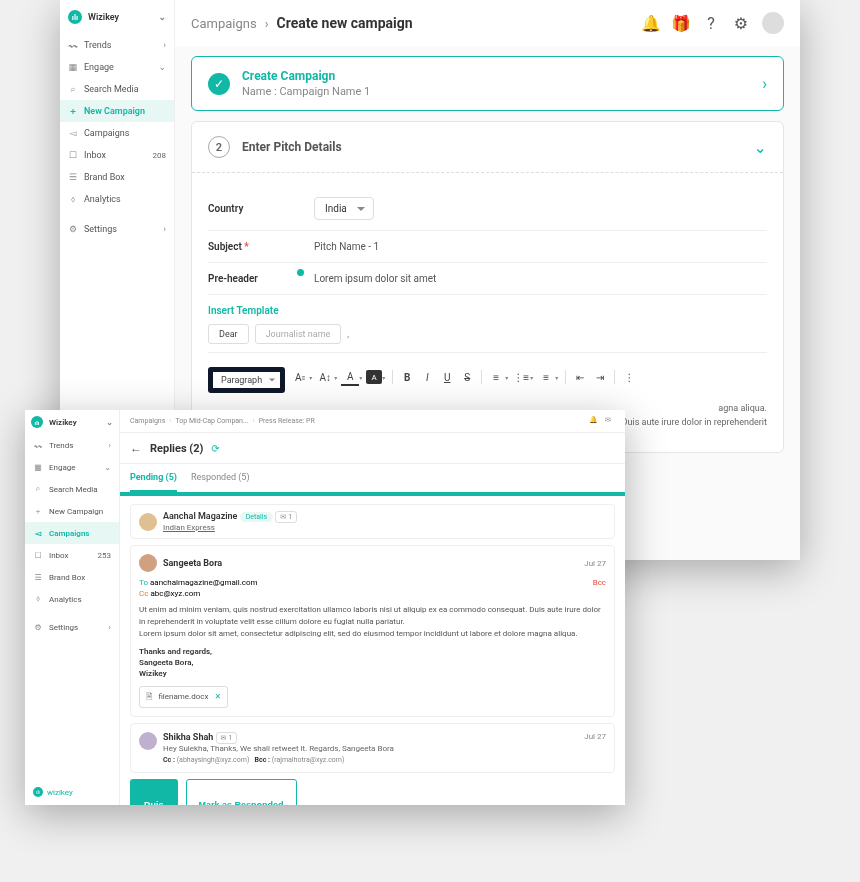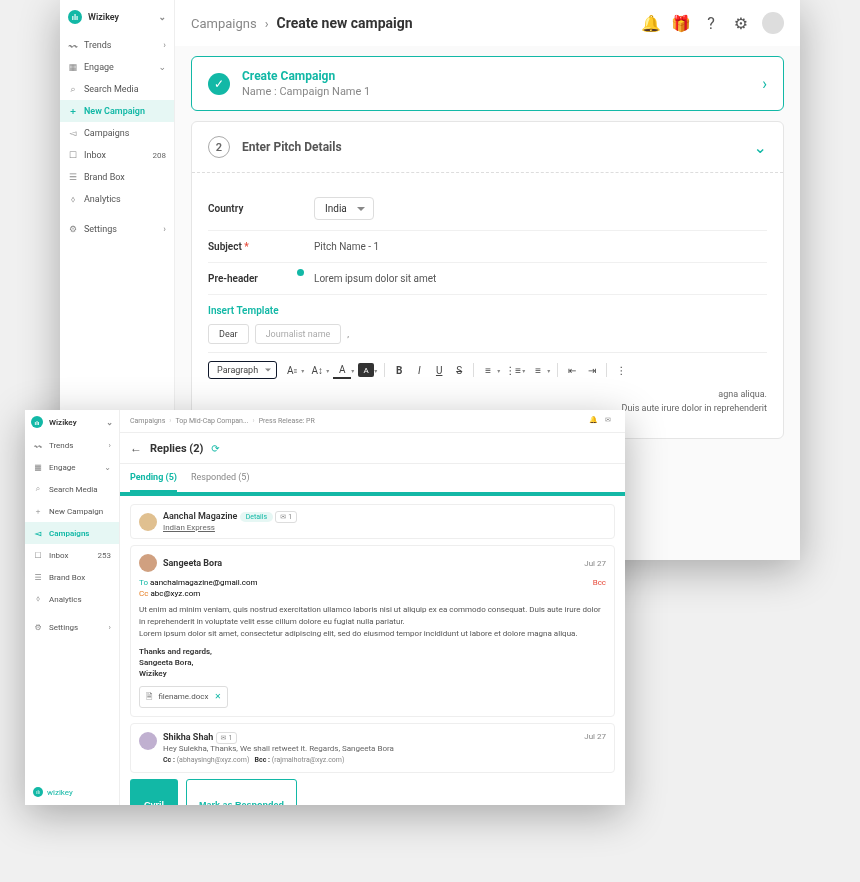--- a/index.html
+++ b/index.html
@@ -55,21 +55,21 @@
 .select::after { content: ''; border-left: 4px solid transparent; border-right: 4px solid transparent; border-top: 4px solid #888; position: absolute; right: 8px; }
 .form-value { color: #555; font-size: 10px; }
 
 .insert-template { color: #12b8a6; font-weight: 600; font-size: 10px; margin: 10px 0 8px; display: inline-block; }
 .editor-pills { display: flex; gap: 6px; margin-bottom: 8px; }
 .pill { border: 1px solid #ddd; border-radius: 3px; padding: 4px 10px; font-size: 9px; color: #444; }
 .pill.placeholder { color: #aaa; }
 .comma { color: #888; align-self: center; font-size: 9px; }
 
 .rte-toolbar { display: flex; align-items: center; gap: 2px; border-top: 1px solid #eee; padding-top: 8px; flex-wrap: wrap; }
-.rte-select { border: 1px solid #0f172a; border-radius: 3px; padding: 3px 18px 3px 8px; font-size: 9px; color: #444; position: relative; margin-right: 4px; }
+.rte-select { border: 5px solid #0f172a; border-radius: 3px; padding: 3px 18px 3px 8px; font-size: 9px; color: #444; position: relative; margin-right: 4px; margin-top: 6px; }
 .rte-select::after { content: ''; border-left: 3px solid transparent; border-right: 3px solid transparent; border-top: 3px solid #888; position: absolute; right: 5px; top: 50%; transform: translateY(-50%); }
 .rte-btn { width: 18px; height: 18px; display: inline-flex; align-items: center; justify-content: center; font-size: 10px; color: #444; cursor: pointer; }
 .rte-sep { width: 1px; height: 14px; background: #ddd; margin: 0 3px; }
 .rte-btn.bg-dark { background: #333; color: #fff; border-radius: 2px; width: 16px; height: 14px; font-size: 8px; }
 .rte-caret { font-size: 6px; color: #888; margin-left: -2px; margin-right: 2px; }
 
 .body-text { font-size: 9px; color: #666; padding: 8px 0; line-height: 1.6; }
 
 
 .overlay-main { flex: 1; display: flex; flex-direction: column; background: #fff; }
@@ -399,18 +399,18 @@
           <div class="rb2-text">Hey Sulekha, Thanks, We shall retweet it. Regards, Sangeeta Bora</div>
           <div class="rb2-cc">
             <b style="color:#333">Cc :</b> <span>(abhaysingh@xyz.com)</span>&nbsp;&nbsp;
             <b style="color:#333">Bcc :</b> <span>(rajmalhotra@xyz.com)</span>
           </div>
         </div>
         <span class="rb-date">Jul 27</span>
       </div>
 
       <div class="overlay-actions">
-        <button class="btn-primary">Cyril</button>
+        <button class="btn-primary">Duis</button>
         <button class="btn-outline">Mark as Responded</button>
       </div>
     </div>
   </div>
 </div>
 
 </body></html>

